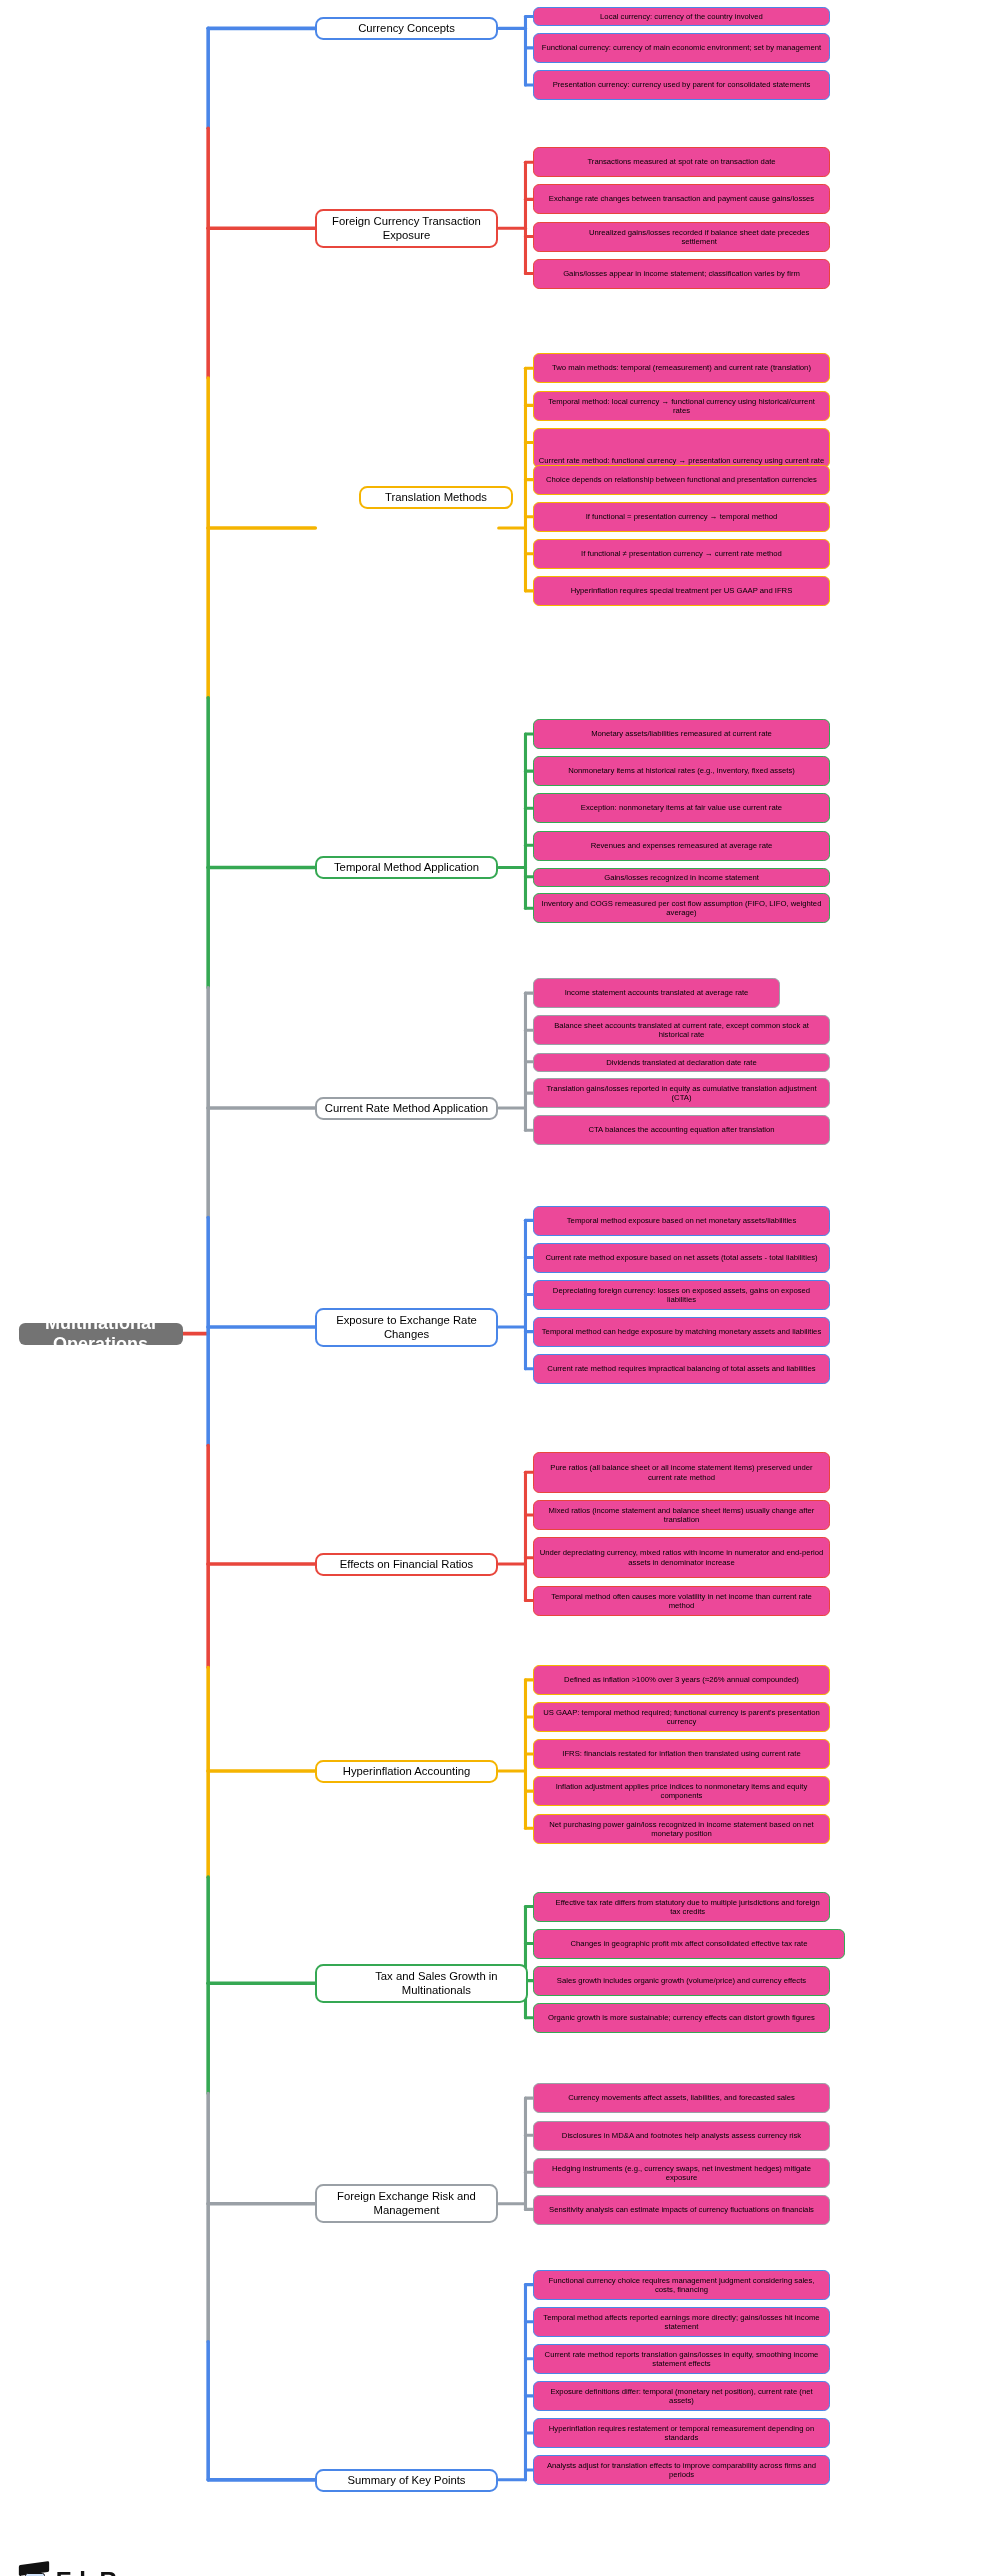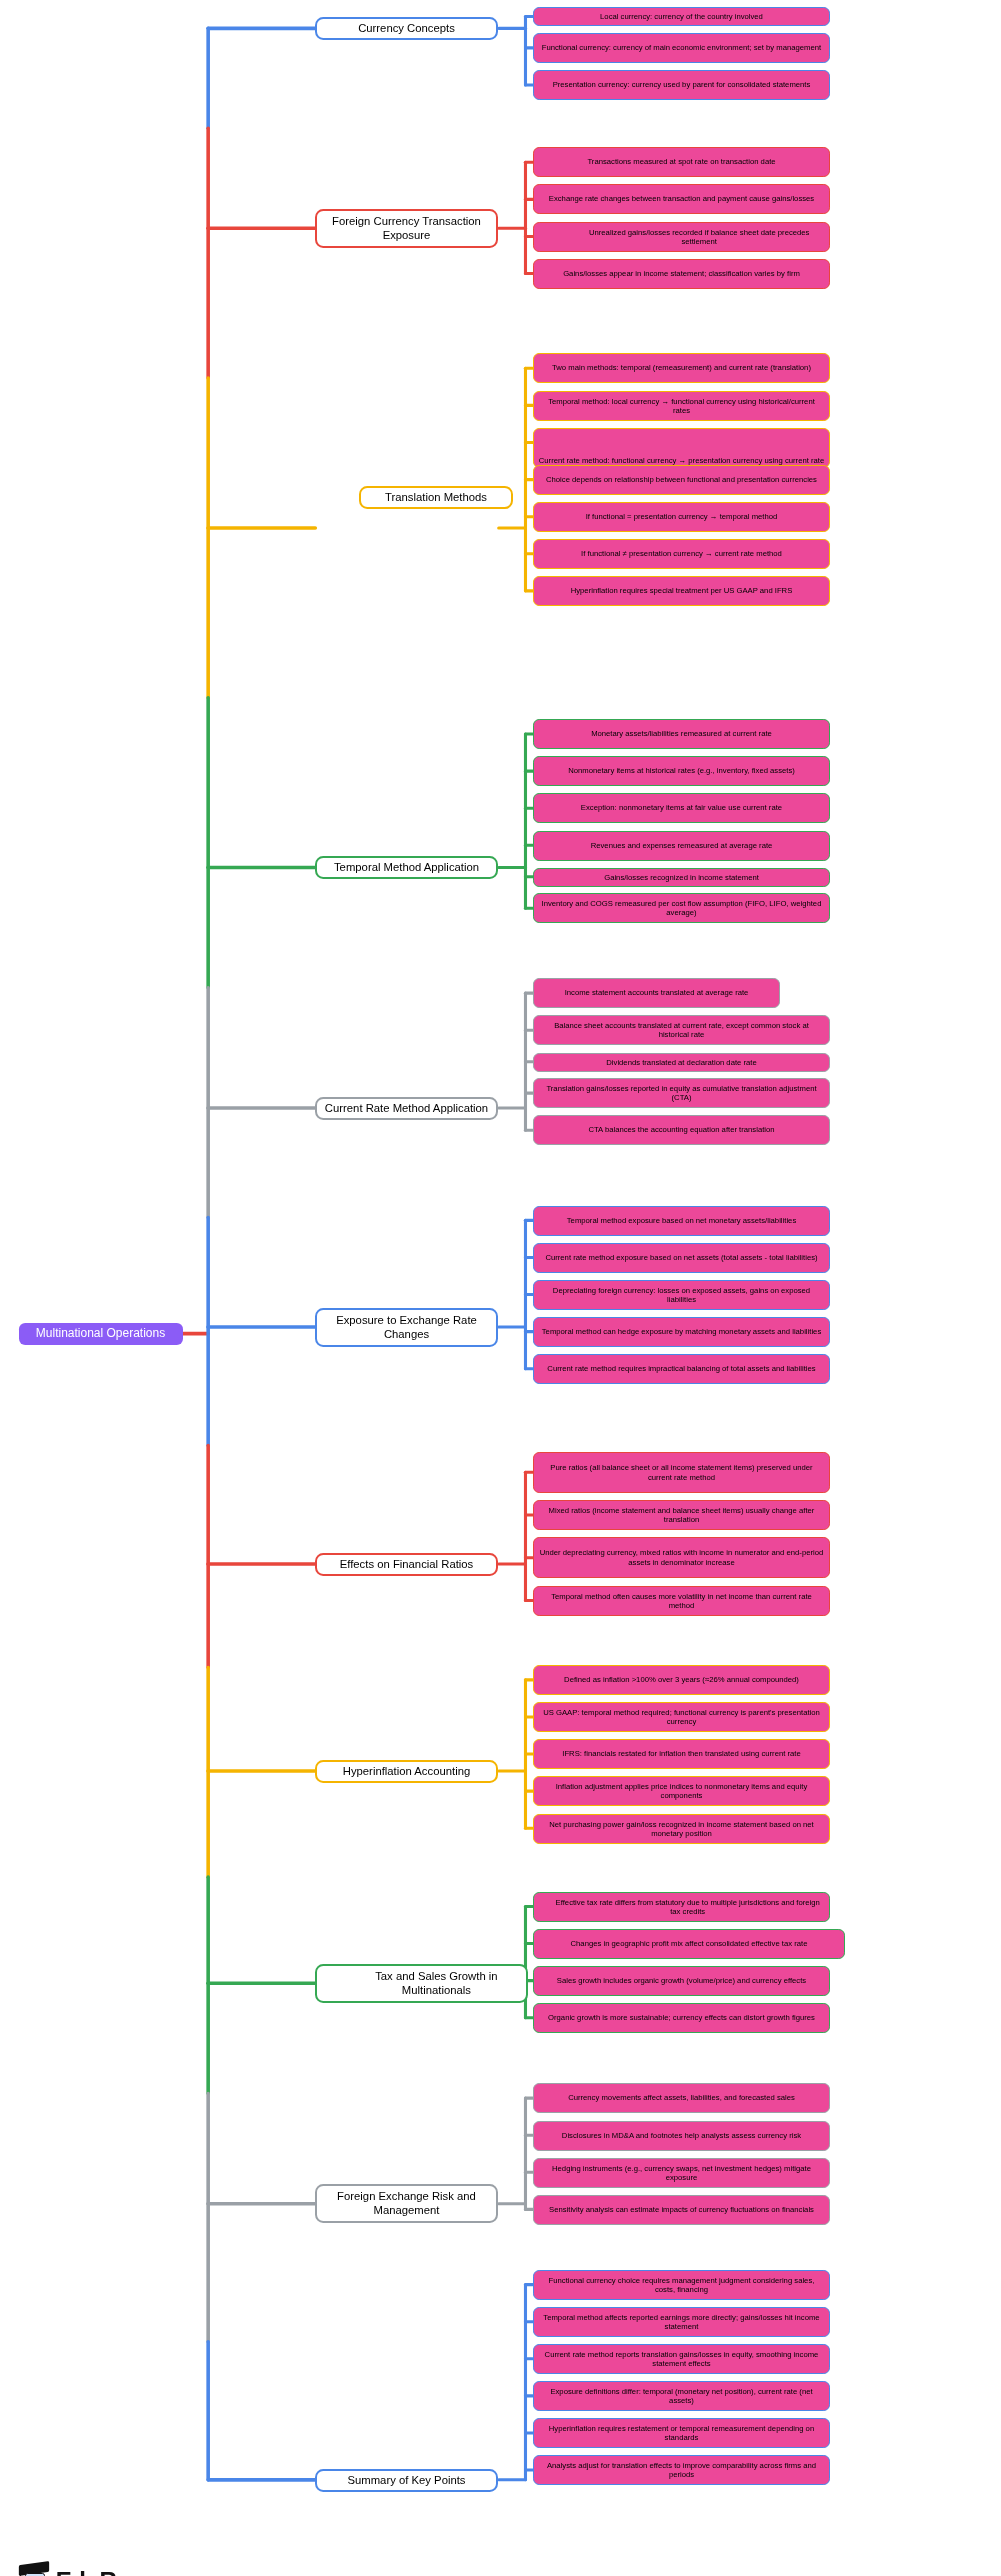--- a/index.html
+++ b/index.html
@@ -20,29 +20,29 @@
     position: absolute;
     top: 0; left: 0;
     width: 1001px;
     height: 2639px;
     pointer-events: none;
   }
 
   
   .root-node {
     position: absolute;
-    background: #8b5cf6;
+    background: #737373;
     color: #ffffff;
     border-radius: 6.2px;
     display: flex;
     align-items: center;
     justify-content: center;
     text-align: center;
-    font-weight: normal;
-    font-size: 12px;
+    font-weight: bold;
+    font-size: 18px;
     line-height: 1.15;
     padding: 3.1px 7.2px;
     z-index: 6;
   }
 
   
   .branch-node {
     position: absolute;
     background: #ffffff;
     color: #000000;

